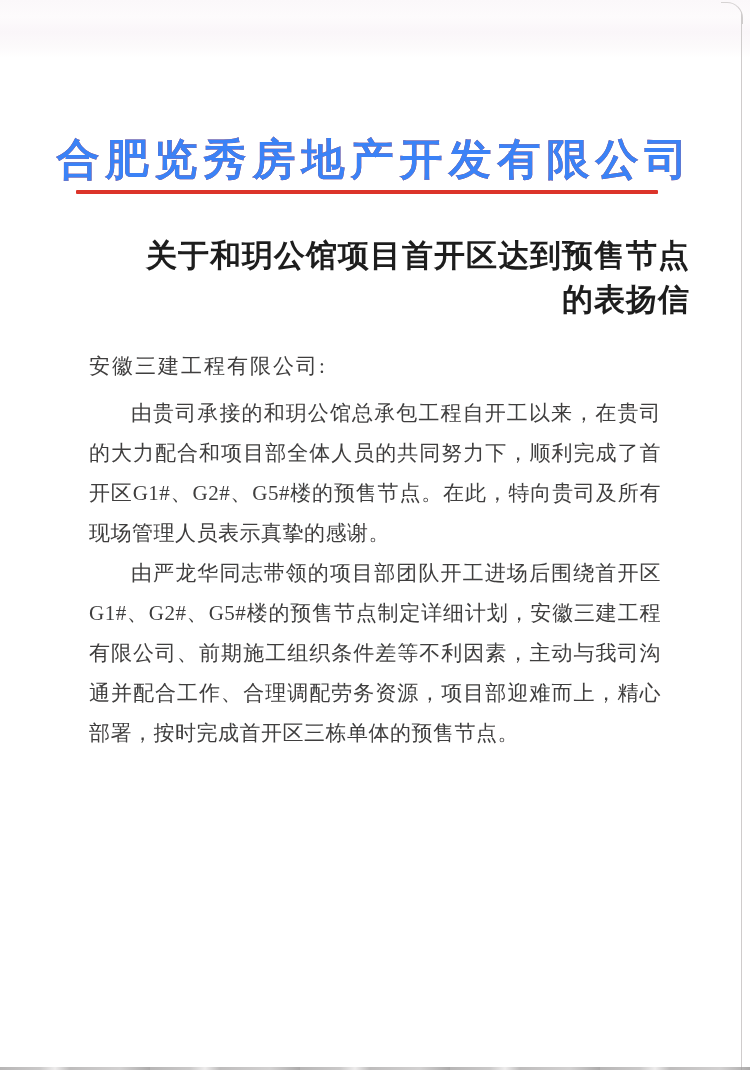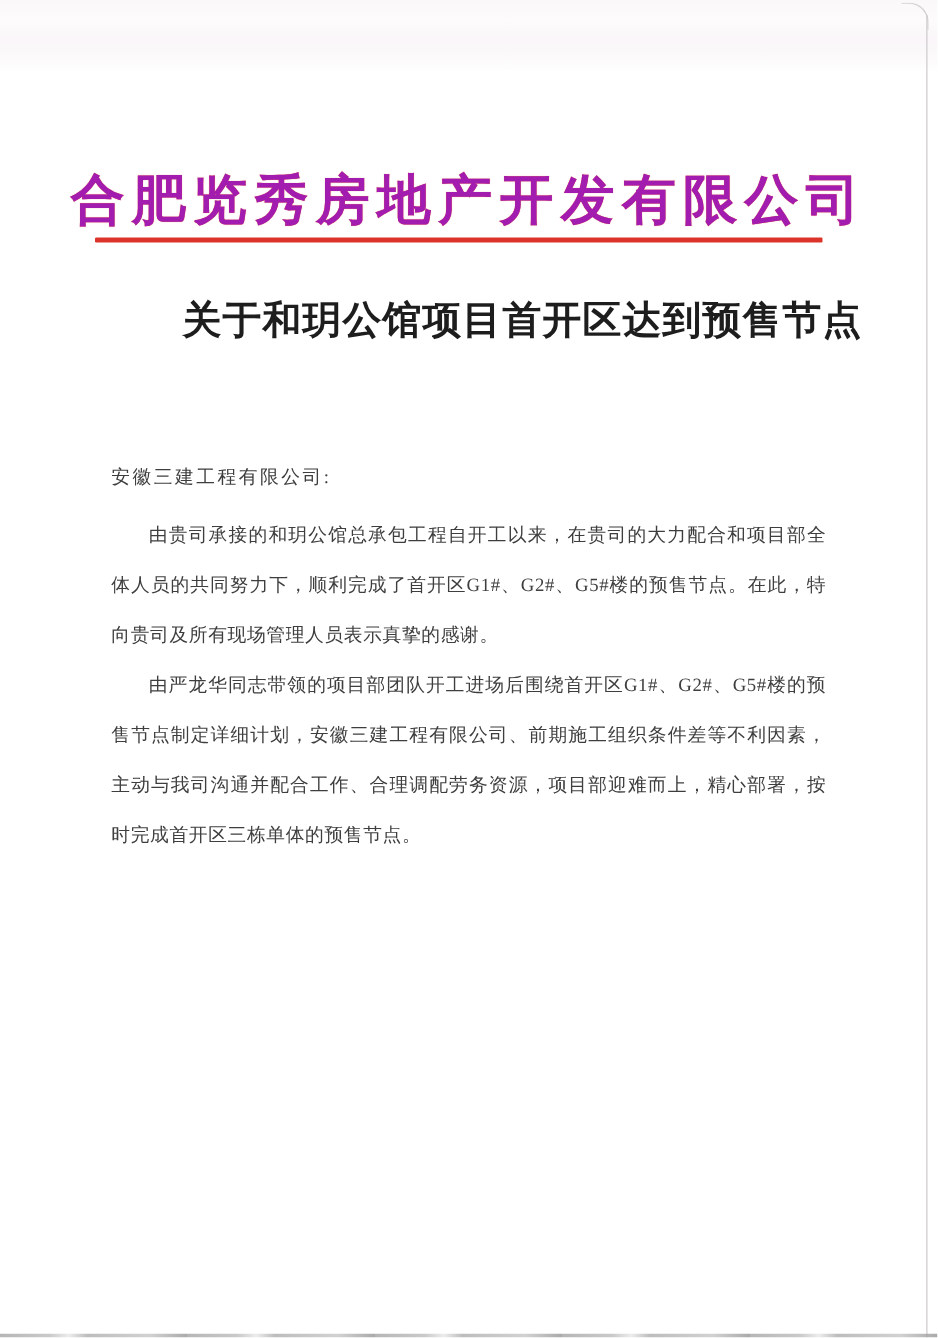--- a/index.html
+++ b/index.html
@@ -79,21 +79,21 @@
     top: 131px;
     left: 0;
     width: 750px;
     text-align: center;
   }
 
   .company-name {
     font-size: 43px;
     font-weight: bold;
     letter-spacing: 6px;
-    color: #a21caf;
+    color: #3b82f6;
     white-space: nowrap;
     text-shadow: 0 0 0.6px #dd3124;
   }
 
   .red-rule {
     position: absolute;
     top: 190px;
     left: 76px;
     width: 582px;
     height: 4px;
@@ -109,25 +109,25 @@
     text-align: right;
     color: #1d1d1d;
     font-weight: bold;
     font-size: 31px;
     line-height: 44px;
     letter-spacing: 1px;
   }
 
   .body-text {
     position: absolute;
-    top: 362px;
+    top: 346px;
     left: 89px;
     width: 572px;
     color: #3f3e3e;
-    font-size: 15px;
+    font-size: 21px;
     line-height: 40px;
     letter-spacing: 0.5px;
   }
 
   .salutation {
     margin-bottom: 7px;
     letter-spacing: 2px;
   }
 
   .para {
@@ -146,20 +146,21 @@
   <div class="scan-edge-bottom"></div>
 
   <div class="letterhead">
     <div class="company-name">合肥览秀房地产开发有限公司</div>
   </div>
 
   <div class="red-rule"></div>
 
   <div class="doc-title">
     <div>关于和玥公馆项目首开区达到预售节点</div>
+    <div>的表扬信</div>
   </div>
 
   <div class="body-text">
     <div class="salutation">安徽三建工程有限公司:</div>
     <p class="para">由贵司承接的和玥公馆总承包工程自开工以来，在贵司的大力配合和项目部全体人员的共同努力下，顺利完成了首开区G1#、G2#、G5#楼的预售节点。在此，特向贵司及所有现场管理人员表示真挚的感谢。</p>
     <p class="para">由严龙华同志带领的项目部团队开工进场后围绕首开区G1#、G2#、G5#楼的预售节点制定详细计划，安徽三建工程有限公司、前期施工组织条件差等不利因素，主动与我司沟通并配合工作、合理调配劳务资源，项目部迎难而上，精心部署，按时完成首开区三栋单体的预售节点。</p>
   </div>
 
 </div>
 

